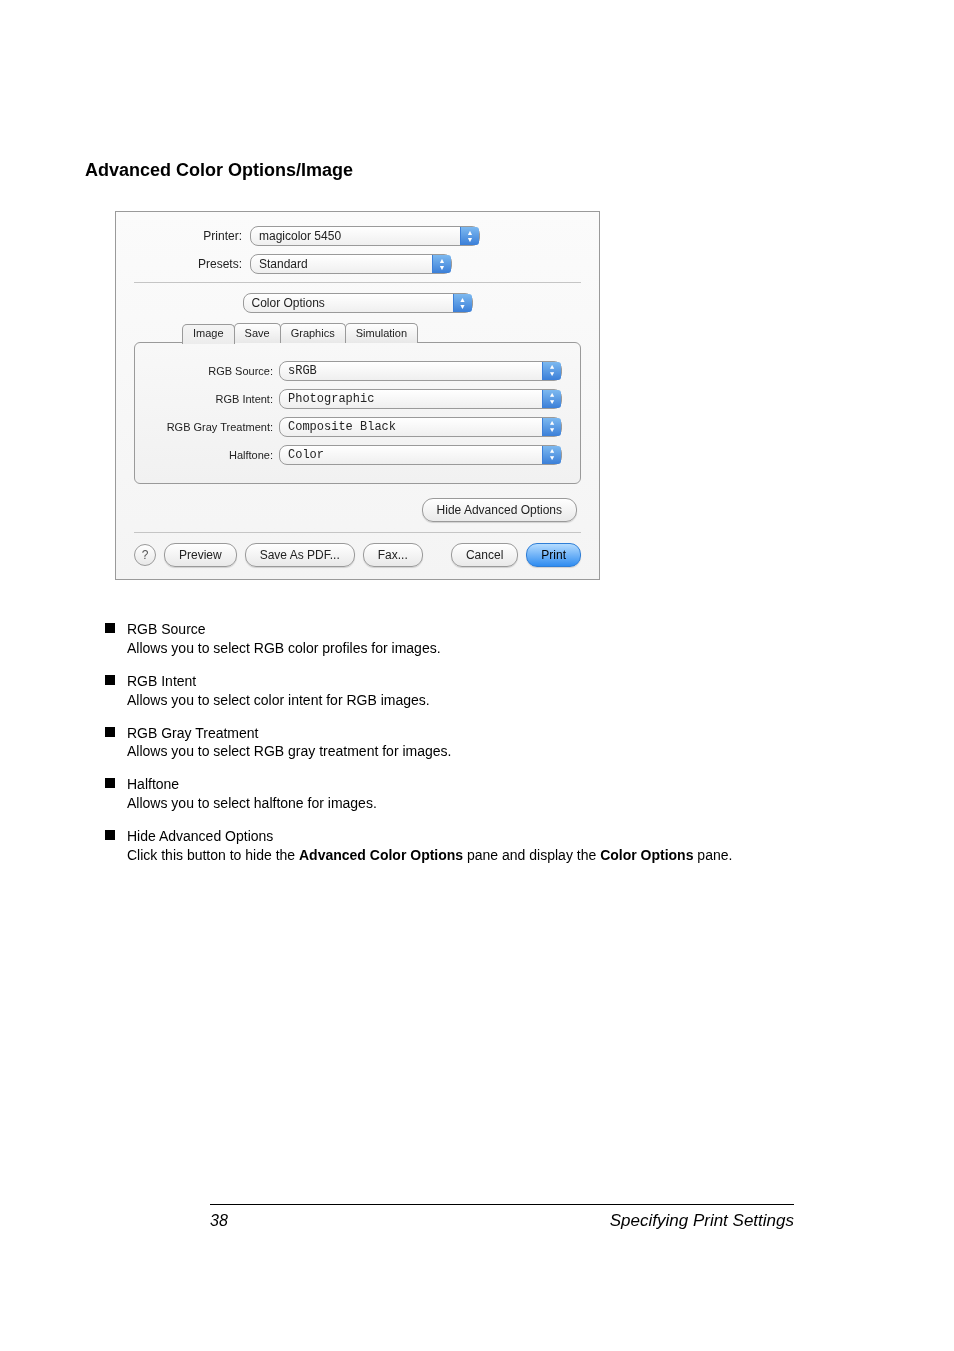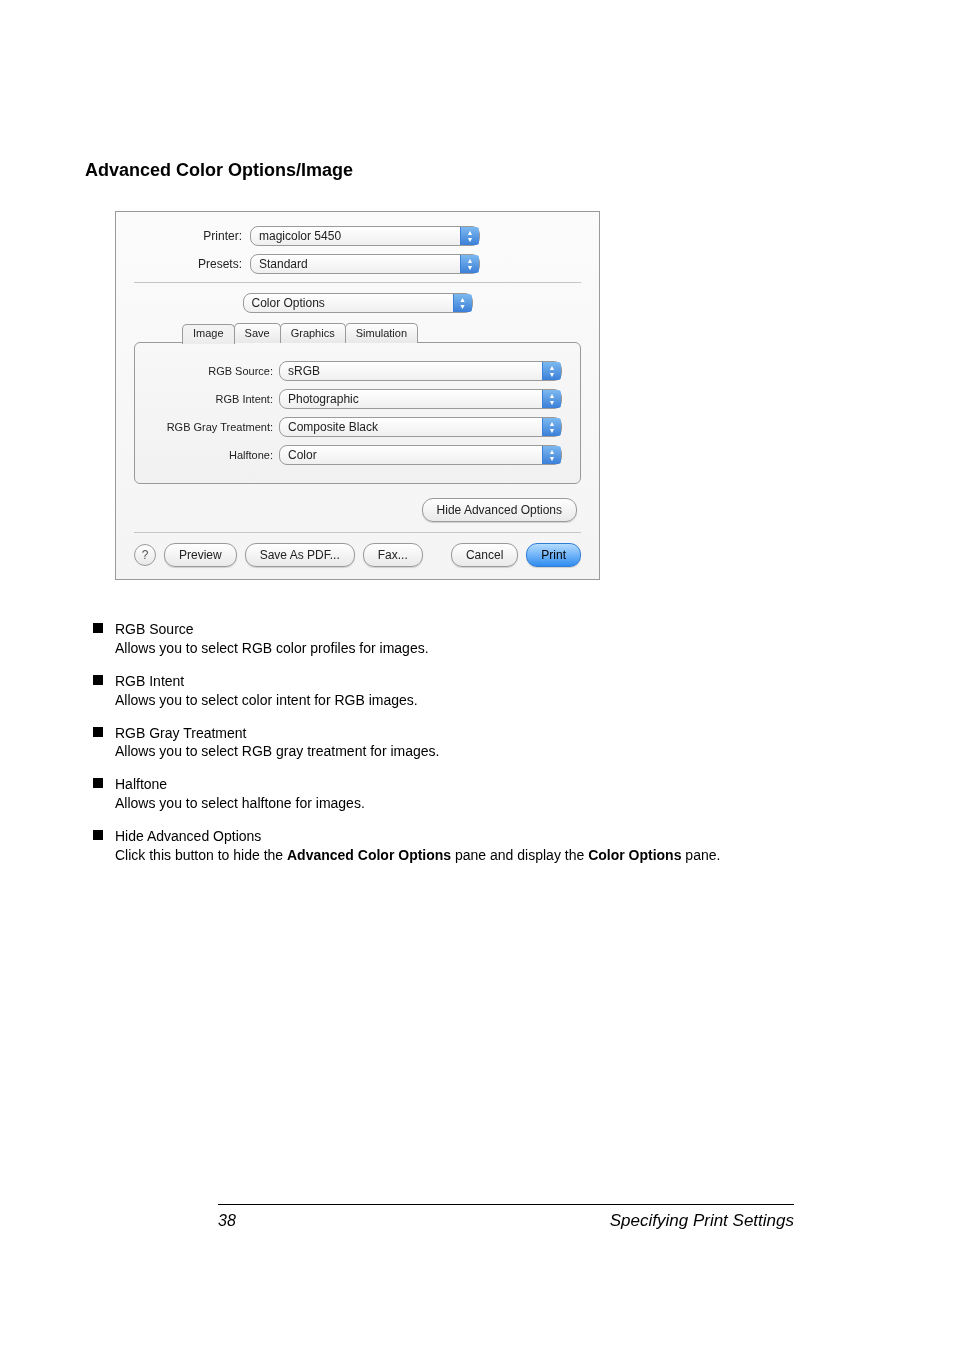--- a/index.html
+++ b/index.html
@@ -133,20 +133,21 @@
     align-items:center;
     margin-bottom:8px;
   }
   .opt-label {
     text-align:right;
     padding-right:6px;
     font-size:11px;
   }
   .mac-select.full {
     flex:1;
+    font-family:Liberation Mono, monospace;
   }
   .aqua-button {
     display:inline-flex;
     align-items:center;
     justify-content:center;
     height:22px;
     border:1px solid #9a9a9a;
     border-radius:11px;
     background:linear-gradient(#ffffff,#e9e9e9);
     font-size:12px;
@@ -184,21 +185,21 @@
   .footer-spacer{flex:1;}
   
   .body-text {
     margin-top:40px;
     font-size:14px;
     line-height:1.35;
   }
   .body-text ul {
     list-style:none;
     padding:0;
-    margin:4px;
+    margin:16px;
   }
   .body-text li {
     position:relative;
     padding-left:26px;
     margin-bottom:14px;
   }
   .body-text li::before {
     content:"";
     position:absolute;
     left:4px;
@@ -208,21 +209,21 @@
   .item-title {
     display:block;
   }
   .item-desc {
     display:block;
   }
   .bold{font-weight:bold;}
 
   .page-footer {
     position:absolute;
-    left:218px;
+    left:210px;
     right:160px;
     bottom:120px;
   }
   .page-footer .rule {
     border-top:1px solid #000;
     margin-bottom:6px;
     width:100%;
   }
   .page-footer .row {
     display:flex;
@@ -251,21 +252,21 @@
         <div class="mac-row">
           <div class="mac-label">Printer:</div>
           <div class="mac-select" style="width:230px;">
             <span class="sel-text">magicolor 5450</span>
             <span class="mac-arrows">▲<br>▼</span>
           </div>
         </div>
 
         <div class="mac-row">
           <div class="mac-label">Presets:</div>
-          <div class="mac-select" style="width:230px;">
+          <div class="mac-select" style="width:202px;">
             <span class="sel-text">Standard</span>
             <span class="mac-arrows">▲<br>▼</span>
           </div>
         </div>
 
         <hr class="hr-sep">
 
         <div class="center-row">
           <div class="mac-select" style="width:230px;">
             <span class="sel-text">Color Options</span>

